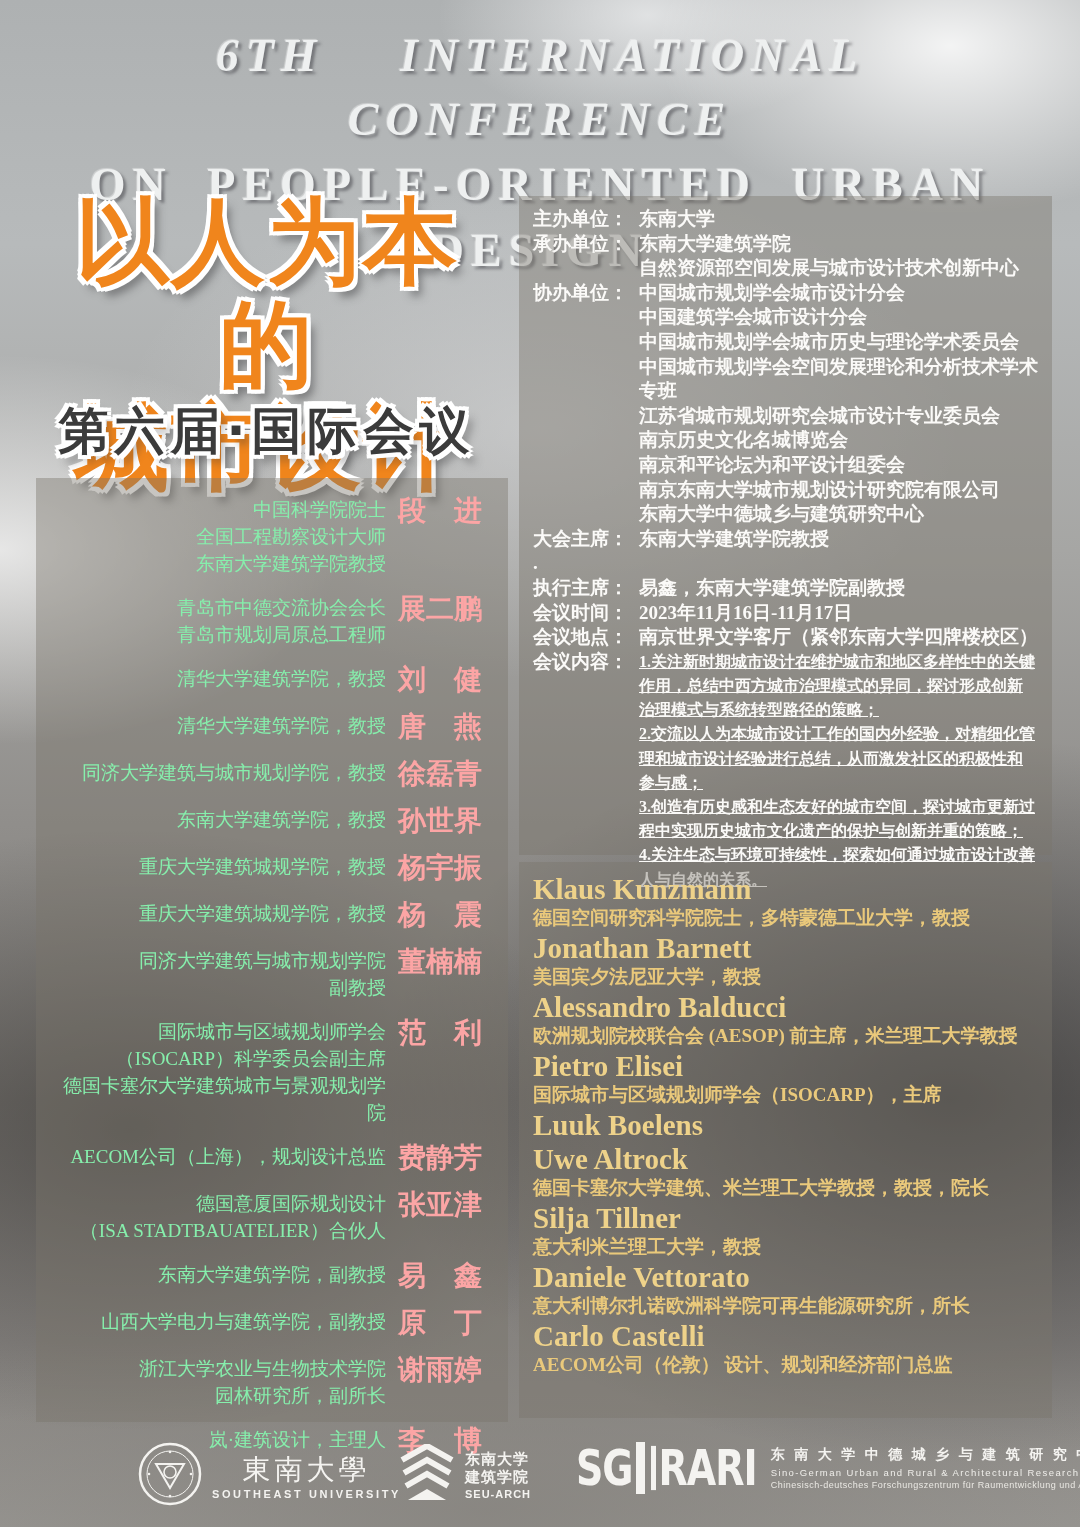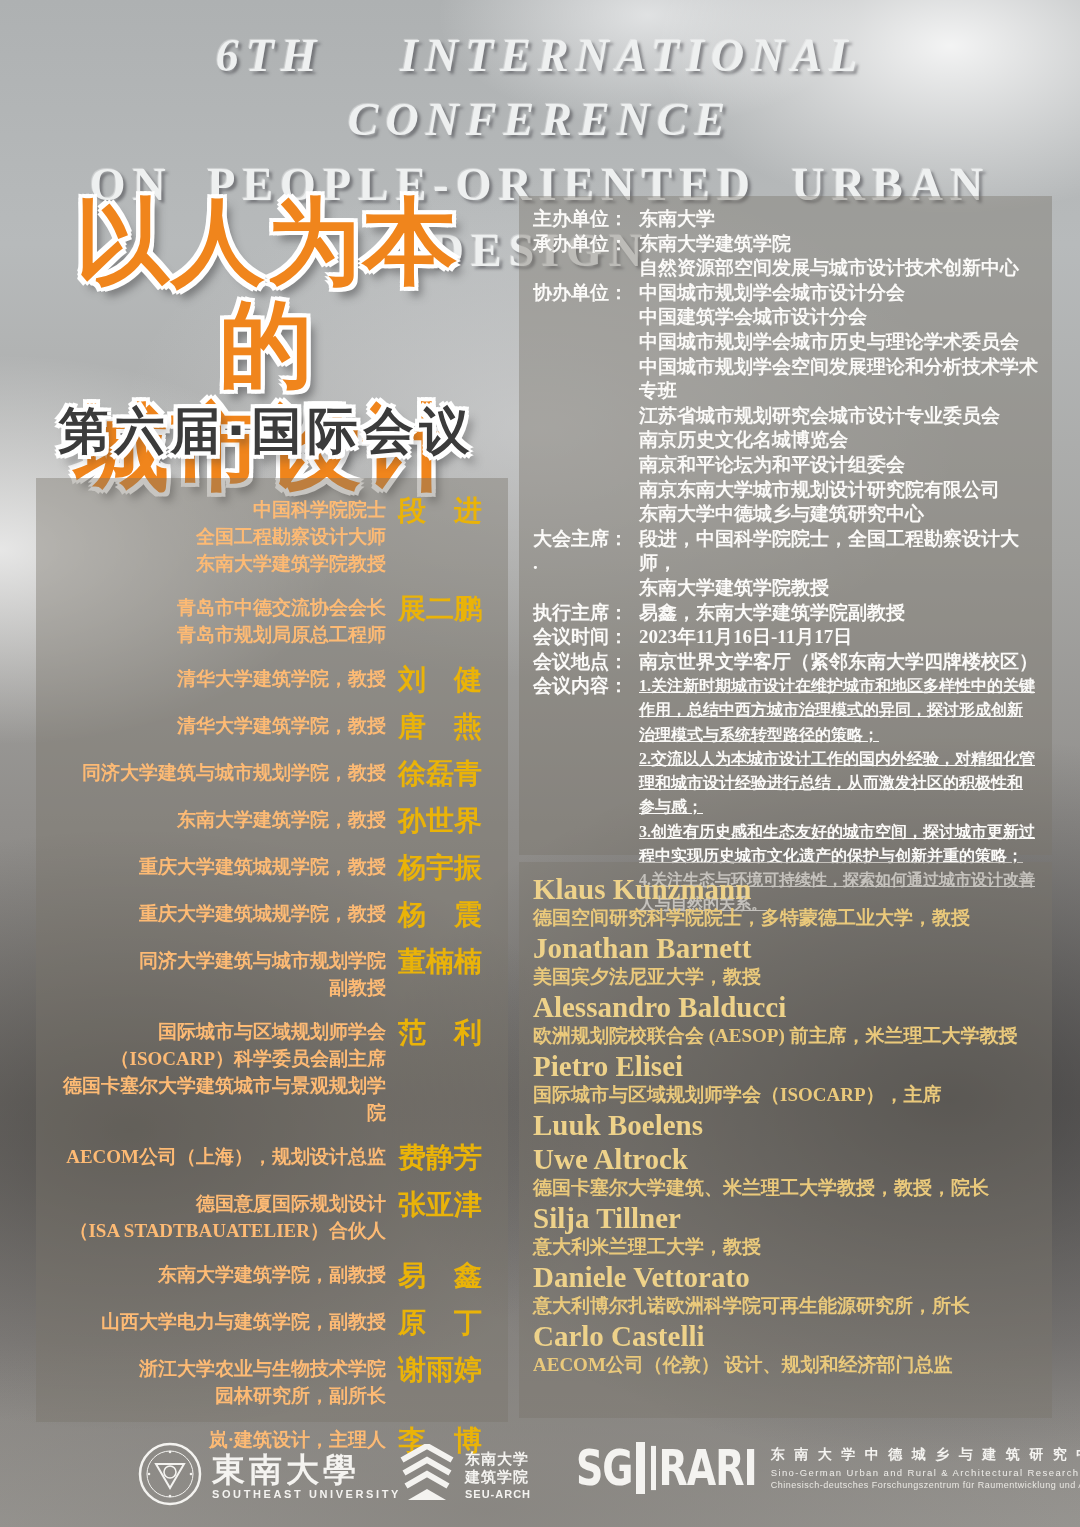--- a/index.html
+++ b/index.html
@@ -48,34 +48,34 @@
   #panel-domestic{left:36px;top:478px;width:472px;height:944px;padding:18px 14px 10px 12px;}
   #panel-intl{left:519px;top:862px;width:533px;height:556px;padding:12px 10px 8px 14px;}
   
   .info-row{display:flex;}
   .info-label{width:106px;flex:none;color:#fbfaf8;font-weight:bold;font-size:19px;line-height:24.6px;}
   .info-value{flex:1;color:#fbfaf8;font-weight:bold;font-size:19px;line-height:24.6px;}
   .info-value.small .info-line{font-size:16px;line-height:24.2px;text-decoration:underline;}
   .info-label-note{font-size:19px;line-height:24.6px;}
   
   .spk-row{display:flex;align-items:flex-start;margin-bottom:17px;}
-  .spk-aff{flex:1;text-align:right;font-size:19px;line-height:27px;color:#fdba74;font-weight:bold;}
-  .spk-name{width:96px;flex:none;margin-left:12px;font-size:28px;line-height:30px;font-weight:bold;color:#eab308;}
+  .spk-aff{flex:1;text-align:right;font-size:19px;line-height:27px;color:#86efac;font-weight:normal;}
+  .spk-name{width:96px;flex:none;margin-left:12px;font-size:28px;line-height:30px;font-weight:bold;color:#fca5a5;}
   
   .intl-row{margin-bottom:3px;}
   .intl-name{font-size:29px;line-height:31px;font-weight:bold;color:#eed28a;}
   .intl-aff{font-size:19px;line-height:25px;font-weight:bold;color:#eac97b;}
   
   .footer{position:absolute;left:0;top:1428px;width:1080px;height:99px;color:#f4f3f0;}
   .logo-group{position:absolute;display:flex;align-items:center;}
   #logo-seu{left:138px;top:14px;}
   #logo-arch{left:398px;top:16px;}
   #logo-sg{left:576px;top:18px;}
   .seu-text{margin-left:10px;}
-  .seu-cn{font-size:33px;line-height:36px;font-weight:bold;letter-spacing:4px;}
+  .seu-cn{font-size:28px;line-height:36px;font-weight:normal;letter-spacing:4px;text-align:center;}
   .seu-en{font-size:11px;letter-spacing:2.6px;font-weight:bold;font-family:"Liberation Sans",sans-serif;}
   .arch-text{margin-left:9px;font-family:"Liberation Sans",sans-serif;}
   .arch-cn{font-size:15px;line-height:18px;font-weight:bold;letter-spacing:1px;}
   .arch-en{font-size:11px;letter-spacing:1px;font-weight:bold;margin-top:2px;}
   .sg-mark{display:flex;align-items:center;font-family:"DejaVu Sans",sans-serif;font-weight:bold;
     font-size:38px;transform:scaleY(1.3);transform-origin:center;letter-spacing:-1px;}
   .sg-bar{width:9px;height:40px;background:#f4f3f0;margin:0 3px;}
   .sg-bar.thin{width:5px;height:34px;}
   .sg-text{margin-left:14px;font-family:"Liberation Sans",sans-serif;}
   .sg-cn{font-size:14px;letter-spacing:9.5px;font-weight:bold;white-space:nowrap;}
@@ -133,21 +133,20 @@
             <div class="info-line">南京东南大学城市规划设计研究院有限公司</div>
             <div class="info-line">东南大学中德城乡与建筑研究中心</div>
           </div>
         </div>
         <div class="info-row">
           <div class="info-label">
             <div>大会主席：</div>
             <div class="info-label-note">.</div>
           </div>
           <div class="info-value">
-            <div class="info-line">段进，中国科学院院士，全国工程勘察设计大师，</div>
             <div class="info-line">东南大学建筑学院教授</div>
           </div>
         </div>
         <div class="info-row">
           <div class="info-label">
             <div>执行主席：</div>
           </div>
           <div class="info-value">
             <div class="info-line">易鑫，东南大学建筑学院副教授</div>
           </div>

